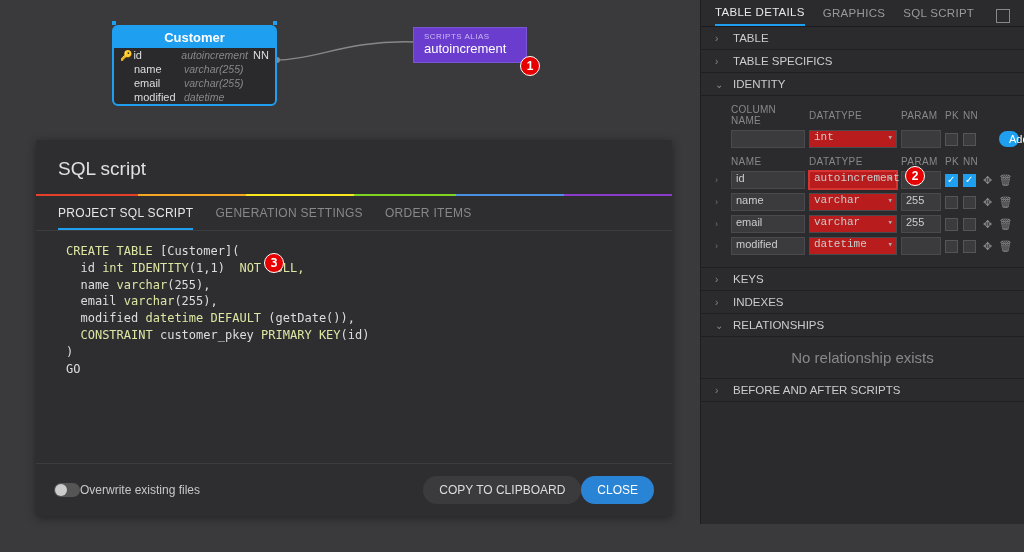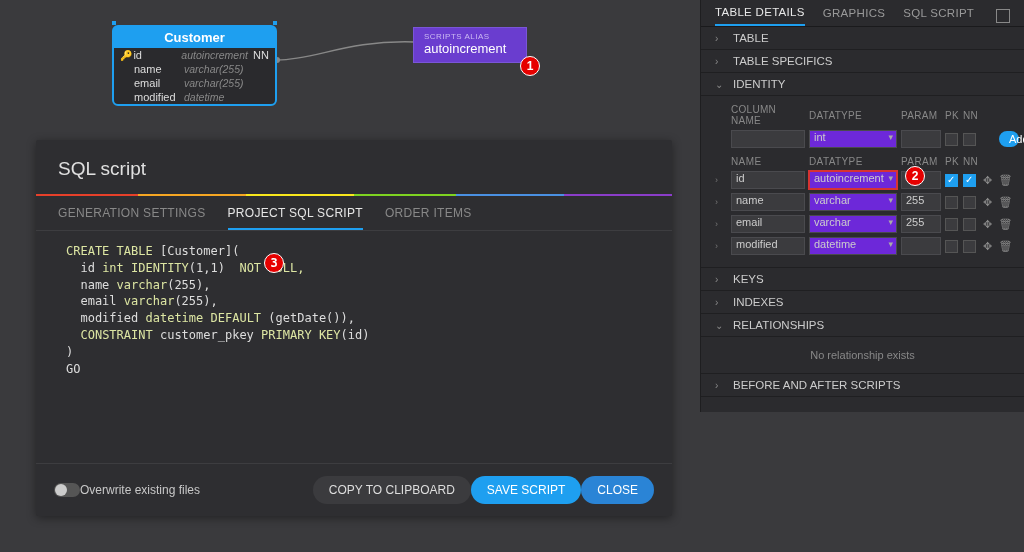--- a/index.html
+++ b/index.html
@@ -143,21 +143,21 @@
     background:#444;color:#ddd;
   }
   .btn.ghost { background:#3b3b3e; }
   .btn.blue { background:#1e9ff0; color:#fff;}
   .btn.blue2 { background:#2a84d6; color:#fff;}
 
   
   .props {
     position: absolute;
     right:0; top:0;
-    width: 324px; height: 412px;
+    width: 324px; height: 524px;
     background: #2b2b2e;
     border-left:1px solid #1e1e20;
     display:flex;flex-direction:column;
   }
   .props-tabs {
     display:flex; gap:18px;
     padding: 6px 14px 0;
     font-size:11.5px;
     border-bottom:1px solid #1a1a1c;
     align-items:center;
@@ -184,34 +184,35 @@
     font-size:11px;
     color:#aaa;
     padding:2px 0;
   }
   .col-hdr { color:#888; font-size:10px; letter-spacing:.3px;}
   .inp {
     background:#3b3b3e;height:18px;border:1px solid #4a4a4e;
     color:#ccc;font-size:11px;padding:0 4px;
   }
   .sel {
-    background:#6d28d9;height:18px;border:1px solid #4a4a4e;
+    background:#b91c1c;height:18px;border:1px solid #4a4a4e;
     color:#ccc;font-size:11px;padding:0 14px 0 4px;
     position:relative;
+    font-family:Liberation Mono, monospace;
   }
   .sel::after{content:"▾";position:absolute;right:3px;top:1px;color:#aaa;font-size:9px;}
   .sel.hl { border:1.5px solid #d63333; box-shadow:0 0 0 1px #d63333;}
   .chk { width:13px;height:13px;background:#3b3b3e;border:1px solid #555;}
   .chk.on { background:#1e9ff0;border-color:#1e9ff0;position:relative;}
   .chk.on::after{content:"✓";color:#fff;font-size:10px;position:absolute;left:1px;top:-1px;}
   .icongrip{width:13px;height:13px;display:flex;align-items:center;justify-content:center;color:#888;font-size:11px;}
   .addbtn{background:#1e9ff0;color:#fff;font-size:11px;border:none;border-radius:10px;padding:2px 10px;cursor:pointer;}
   .col-sub {font-size:10px;color:#888;letter-spacing:.4px;padding:6px 0 2px;}
   .col-row2 .chev2{color:#777;font-size:9px;}
-  .emptyrel { text-align:center; color:#888; font-size:11px; padding:12px 0; border-bottom:1px solid #1f1f21;}
+  .emptyrel { text-align:center; color:#888; font-size:15px; padding:12px 0; border-bottom:1px solid #1f1f21;}
 </style>
 </head>
 <body>
 
 <div class="canvas">
 
   <svg class="connector">
     <path d="M1 24 C 40 24, 70 4, 138 6" stroke="#888" stroke-width="1.5" fill="none"></path>
     <circle cx="1" cy="24" r="3" fill="#888"></circle>
   </svg>
@@ -253,40 +254,39 @@
     <div class="alias-main">autoincrement</div>
   </div>
 
   <div class="badge" style="left:520px;top:56px">1</div>
 </div>
 
 <div class="sql-panel">
   <div class="sql-title">SQL script</div>
   <div class="rainbow"></div>
   <div class="sql-tabs">
+    <div class="sql-tab active">PROJECT SQL SCRIPT</div>
     <div class="sql-tab">GENERATION SETTINGS</div>
-    <div class="sql-tab active">PROJECT SQL SCRIPT</div>
     <div class="sql-tab">ORDER ITEMS</div>
   </div>
   <div class="sql-code"><span class="kw">CREATE TABLE</span><span> [Customer](</span>
 <span>  id </span><span class="kw">int IDENTITY</span><span>(1,1) </span><span class="kw"> NOT NULL,</span>
 <span>  name </span><span class="kw">varchar</span><span>(255),</span>
 <span>  email </span><span class="kw">varchar</span><span>(255),</span>
 <span>  modified </span><span class="kw">datetime DEFAULT</span><span> (getDate()),</span>
 <span>  </span><span class="kw">CONSTRAINT</span><span> customer_pkey </span><span class="kw">PRIMARY KEY</span><span>(id)</span>
 <span>)</span>
 <span>GO</span>
     <div class="badge" style="left:228px;top:22px">3</div>
   </div>
   <div class="sql-footer">
     <div class="toggle"></div>
     <span>Overwrite existing files</span>
     <span class="spacer"></span>
     <button class="btn ghost">COPY TO CLIPBOARD</button>
-    <button class="btn blue">SAVE SCRIPT</button>
     <button class="btn blue2">CLOSE</button>
   </div>
 </div>
 
 <div class="props">
   <div class="props-tabs">
     <div class="ptab active">TABLE DETAILS</div>
     <div class="ptab">GRAPHICS</div>
     <div class="ptab">SQL SCRIPT</div>
     <div class="colicon"></div>

